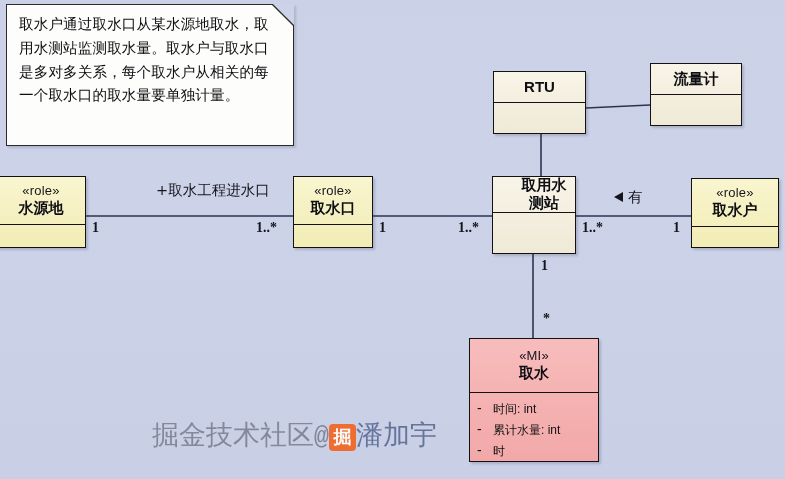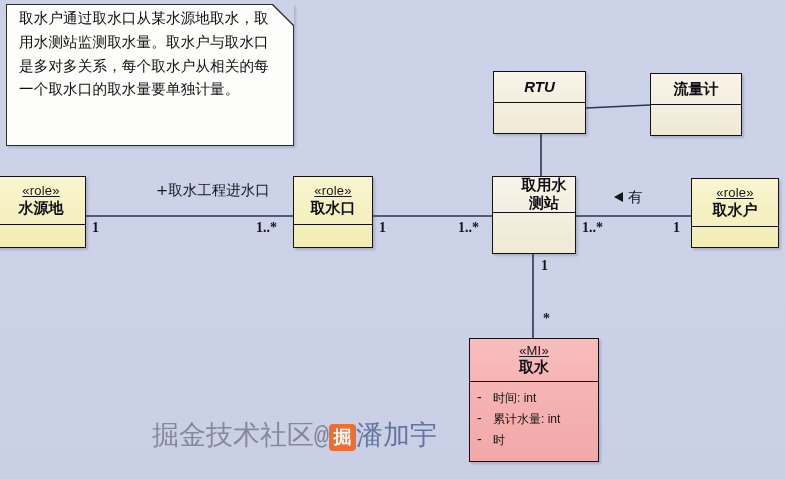--- a/index.html
+++ b/index.html
@@ -44,21 +44,20 @@
     line-height: 1.18;
   }
   .uml-body {
     box-sizing: border-box;
   }
   .stereo {
     display: block;
     font-size: 13px;
     color: #16161c;
     letter-spacing: .2px;
-    text-decoration: underline;
   }
   .cname {
     display: block;
     font-size: 15px;
     font-weight: bold;
     color: #0d0d12;
   }
 
   
   .box-role {
@@ -110,21 +109,21 @@
     box-shadow: 2px 2px 2px rgba(60,60,90,0.20);
   }
   #note-fold {
     position: absolute;
     right: -1px;
     top: -1px;
     width: 22px;
     height: 22px;
   }
   #note-text {
-    padding: 1px 12px 6px 12px;
+    padding: 7px 12px 6px 12px;
     font-size: 14.6px;
     line-height: 1.63;
     color: #0e0e12;
     font-family: "DejaVu Sans", "Liberation Sans", sans-serif;
     letter-spacing: .1px;
     white-space: pre-wrap;
   }
 
   
   .mult {
@@ -239,36 +238,36 @@
   </div>
 
   <div class="uml-box box-role" style="left:691px; top:178px; width:88px; height:70px;">
     <div class="uml-head" style="height:48px; display:flex; flex-direction:column; justify-content:center;">
       <span class="stereo">«role»</span>
       <span class="cname">取水户</span>
     </div>
     <div class="uml-body"></div>
   </div>
 
-  <div class="uml-box box-plain" style="left:493px; top:71px; width:93px; height:63px;font-style:italic;">
+  <div class="uml-box box-plain" style="left:493px; top:71px; width:93px; height:63px;">
     <div class="uml-head" style="height:31px; display:flex; flex-direction:column; justify-content:center;">
       <span class="cname">RTU</span>
     </div>
     <div class="uml-body"></div>
   </div>
 
-  <div class="uml-box box-plain" style="left:650px; top:73px; width:92px; height:63px;">
+  <div class="uml-box box-plain" style="left:650px; top:63px; width:92px; height:63px;">
     <div class="uml-head" style="height:31px; display:flex; flex-direction:column; justify-content:center;">
       <span class="cname">流量计</span>
     </div>
     <div class="uml-body"></div>
   </div>
 
   <div class="uml-box box-mi" style="left:469px; top:338px; width:130px; height:124px;">
-    <div class="uml-head" style="height:43px; display:flex; flex-direction:column; justify-content:center;">
+    <div class="uml-head" style="height:54px; display:flex; flex-direction:column; justify-content:center;">
       <span class="stereo">«MI»</span>
       <span class="cname">取水</span>
     </div>
     <div class="uml-body attrs">
       <div class="attr-row">
         <span class="attr-vis">-</span>
         <span class="attr-text">时间: int</span>
       </div>
       <div class="attr-row">
         <span class="attr-vis">-</span>

